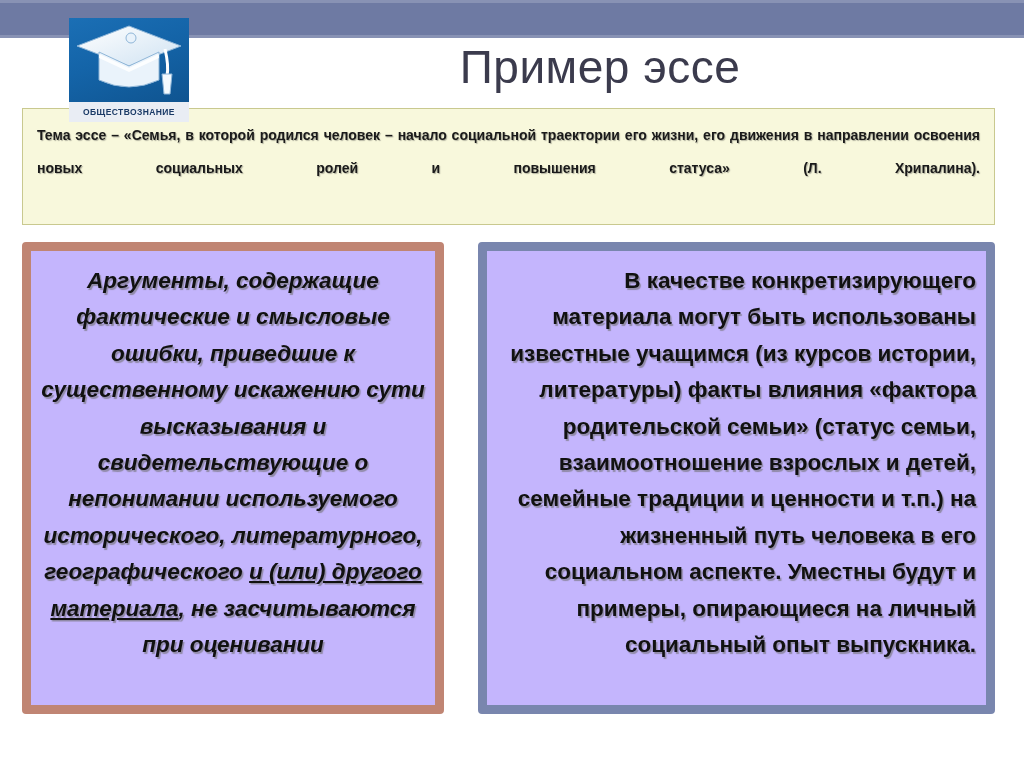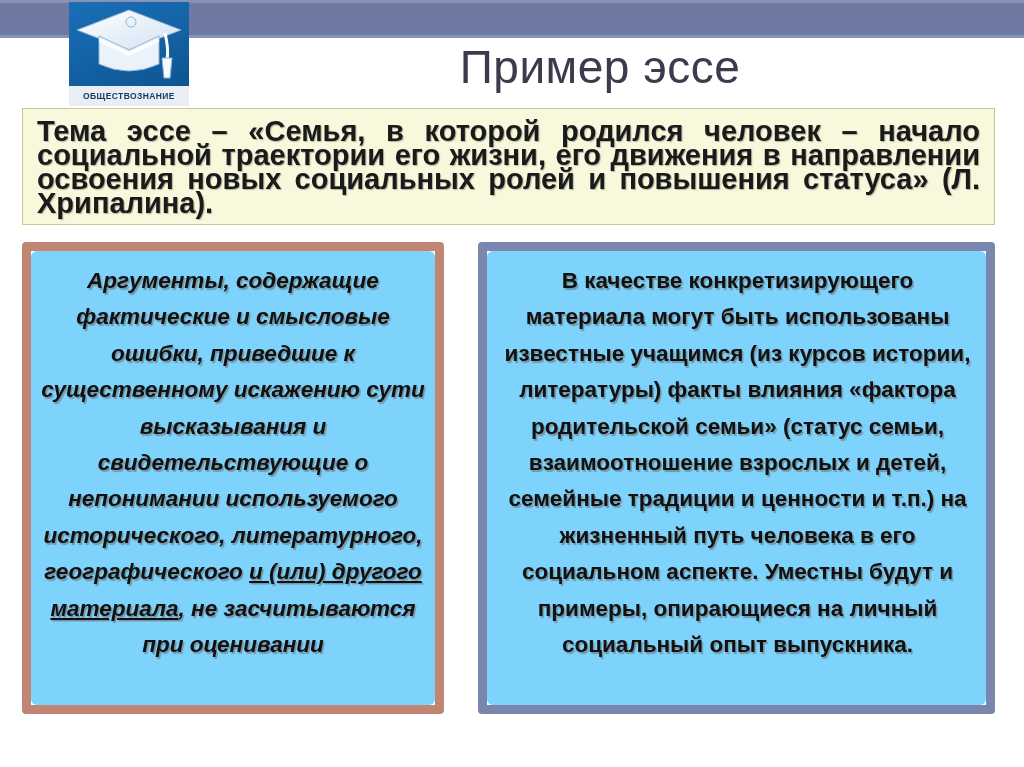--- a/index.html
+++ b/index.html
@@ -26,21 +26,21 @@
     background: #6E7AA3;
     border-top: 3px solid #8892b4;
     border-bottom: 3px solid #8892b4;
     box-sizing: border-box;
   }
 
   
   #logo {
     position: absolute;
     left: 69px;
-    top: 2px;
+    top: 18px;
     width: 120px;
     height: 104px;
     z-index: 5;
   }
   #logo-mark {
     width: 120px;
     height: 84px;
     background: linear-gradient(160deg, #1b6fb5 0%, #1464a8 45%, #0f5490 100%);
     display: block;
     position: relative;
@@ -84,48 +84,47 @@
     top: 108px;
     width: 973px;
     height: 117px;
     box-sizing: border-box;
     background: #F8F8DC;
     border: 1px solid #c9c98f;
     padding: 10px 14px 0 14px;
   }
   #topic-text {
     font-family: "Liberation Sans", sans-serif;
-    font-size: 29px;
+    font-size: 14px;
     font-weight: bold;
     color: #1a1a1a;
     text-align: justify;
-    line-height: 24px;
+    line-height: 33px;
     text-shadow: 1px 1px 1px rgba(120,120,110,0.55);
     margin: 0;
   }
   #topic-text::after {
     content: "";
     display: inline-block;
     width: 100%;
   }
 
   
   .panel {
     position: absolute;
     box-sizing: border-box;
     background: #ffffff;
     border-radius: 4px;
     overflow: hidden;
   }
   .panel-inner {
     box-sizing: border-box;
-    background: #7dd3fc;
+    background: #c4b5fd;
     width: 100%;
     height: 100%;
-    border-radius: 6px;
   }
 
   #panel-errors {
     left: 22px;
     top: 242px;
     width: 422px;
     height: 472px;
     border: 9px solid #C08573;
   }
   #panel-errors .panel-inner {
@@ -157,21 +156,21 @@
   #panel-material .panel-inner {
     padding: 12px 10px 0 12px;
   }
   #material-text {
     margin: 0;
     font-family: "Liberation Sans", sans-serif;
     font-size: 22.5px;
     font-weight: bold;
     font-style: normal;
     color: #111111;
-    text-align: center;
+    text-align: right;
     line-height: 36.4px;
     text-shadow: 1.5px 1.5px 1px rgba(110,110,110,0.6);
   }
 </style>
 </head>
 <body>
 
 <div id="header-band" style="background: rgb(110, 122, 163);"></div>
 
 <div id="logo">

